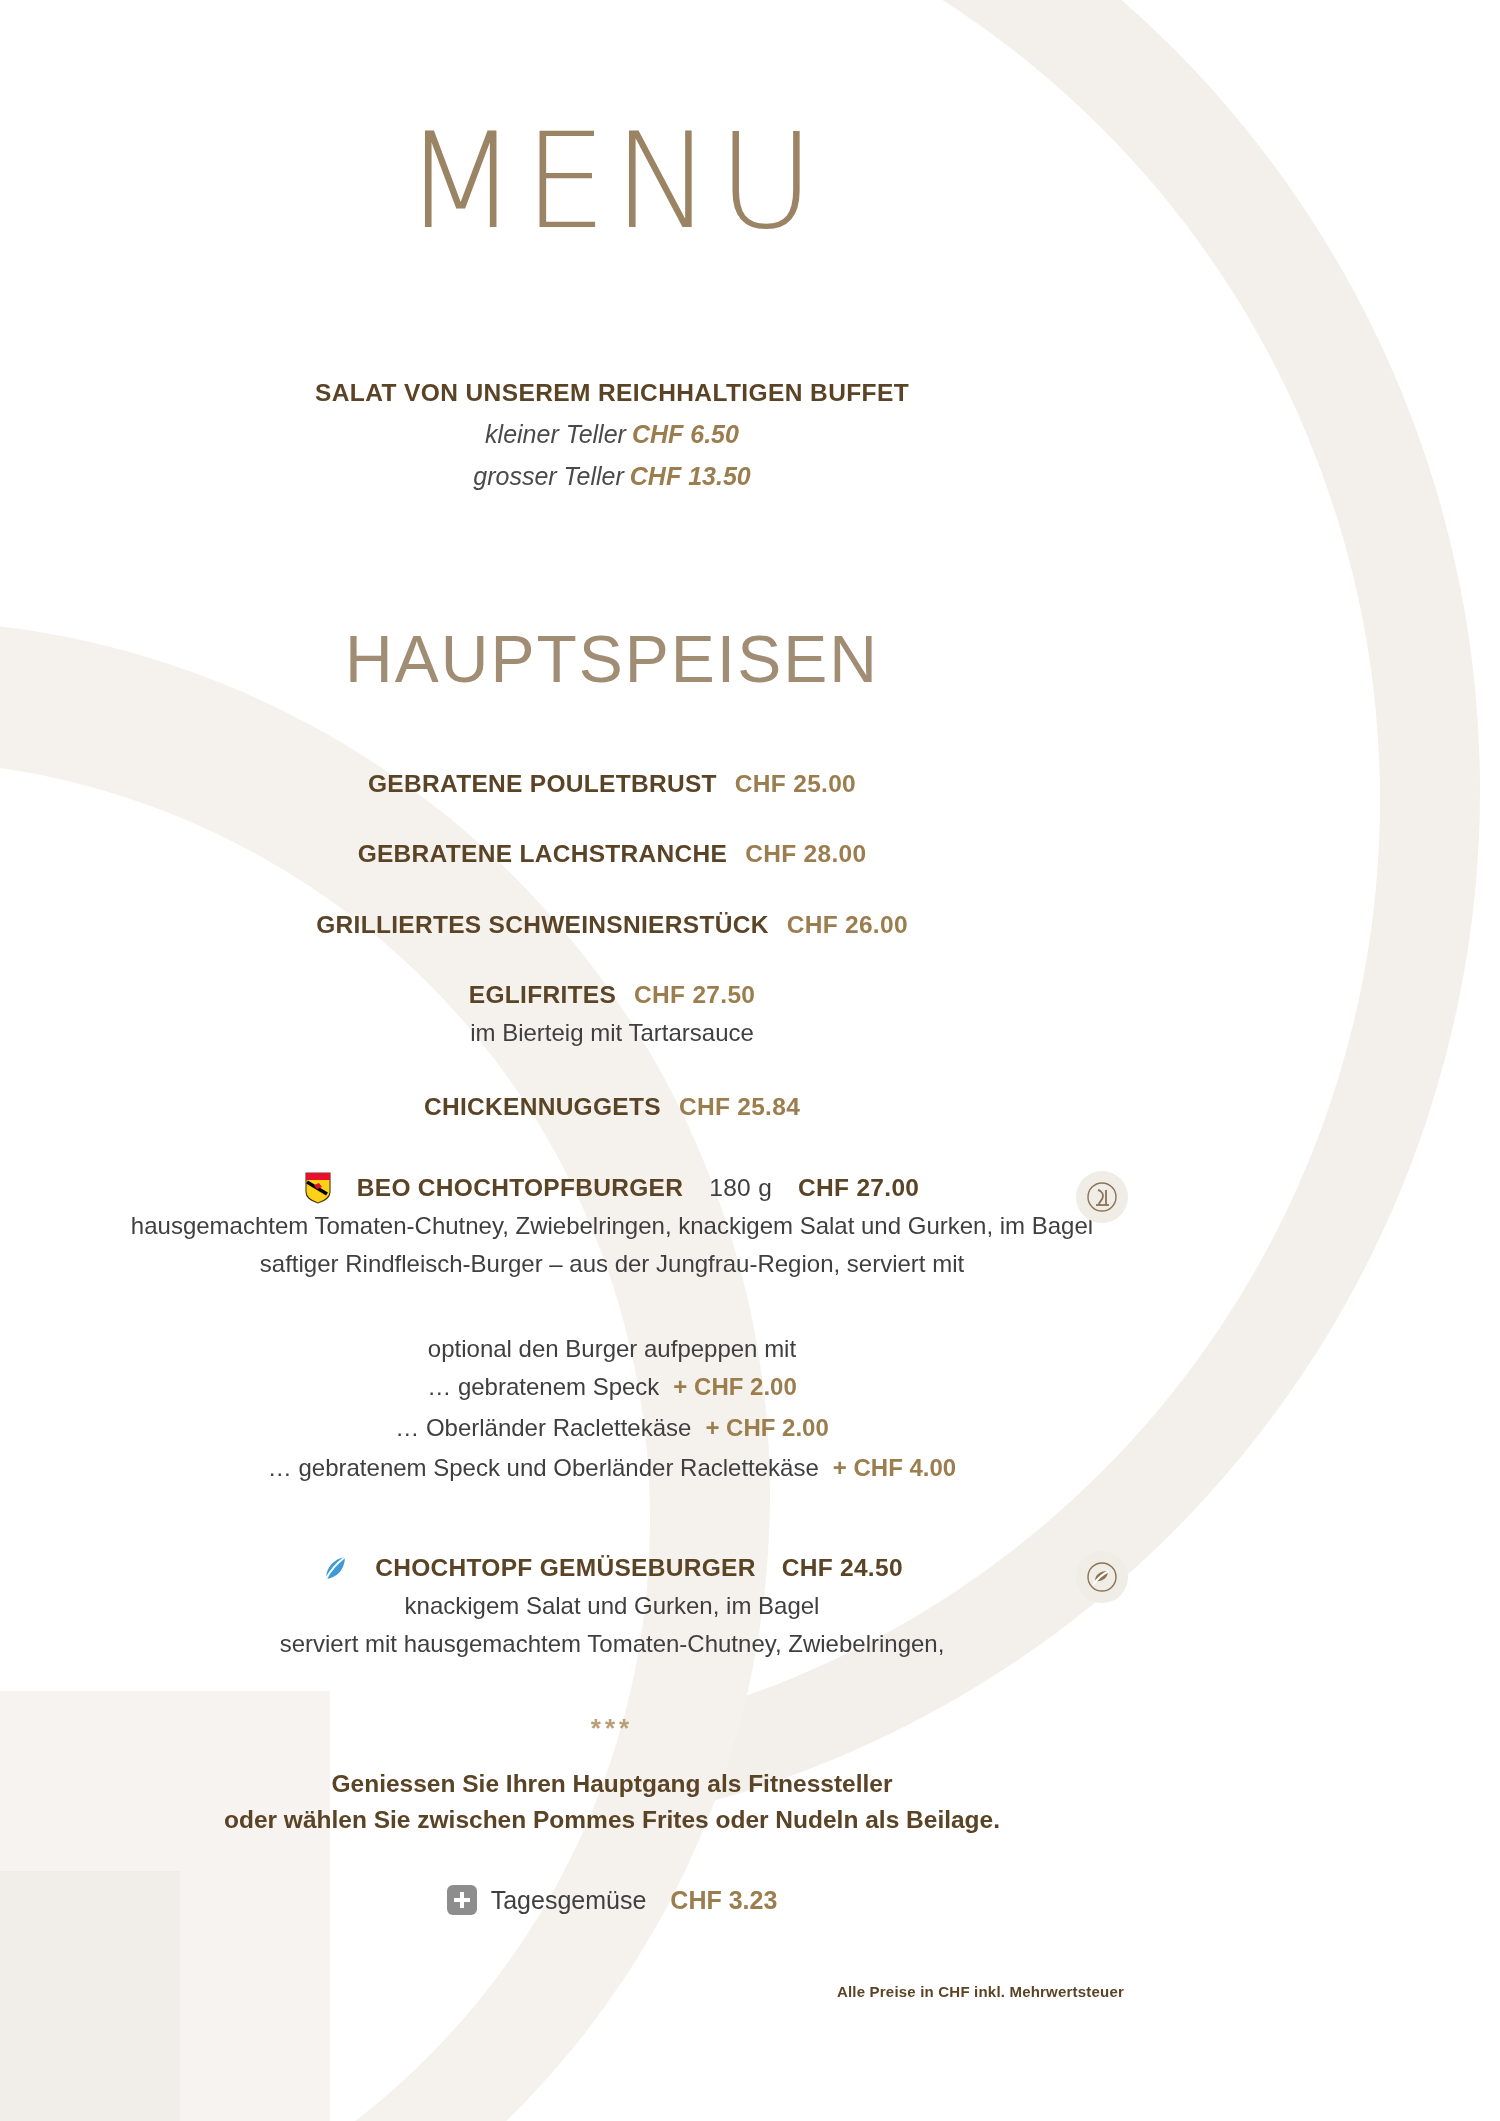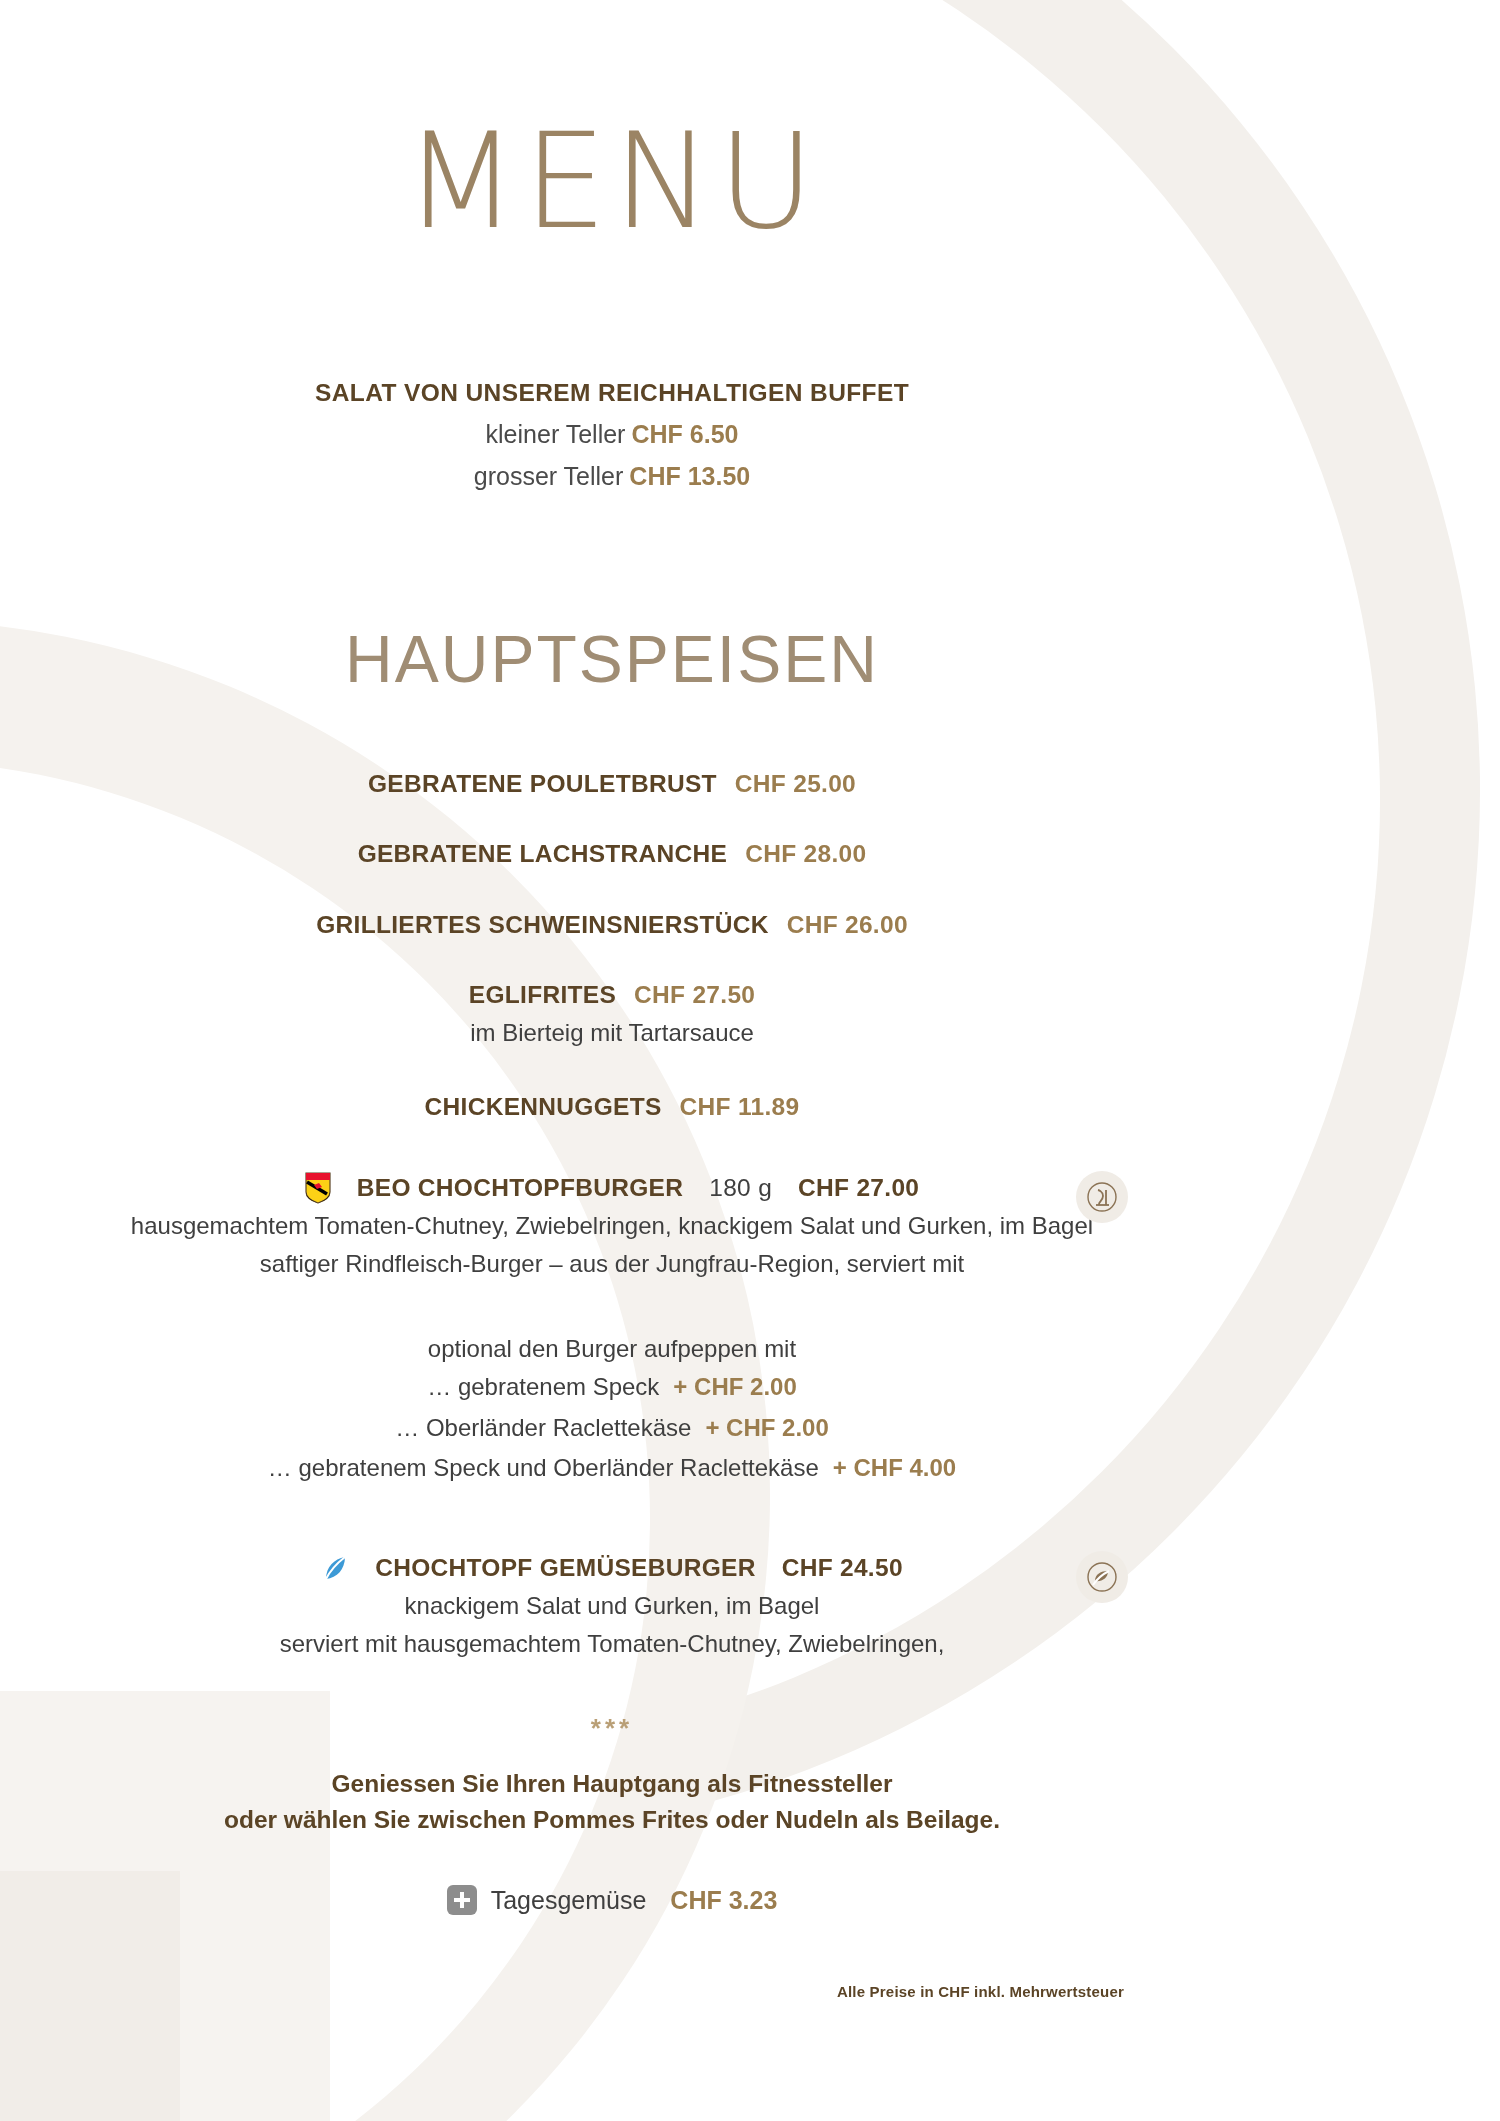--- a/index.html
+++ b/index.html
@@ -107,20 +107,21 @@
     font-weight: bold;
     letter-spacing: 0.4px;
     color: #5b4426;
     margin: 0 0 11px 0;
   }
   .salad-line {
     font-size: 25px;
     color: #4a4a4a;
     margin: 0 0 9px 0;
     line-height: 1.35;
+    font-style: italic;
   }
   .salad-line .price {
     color: #9b7d4e;
     font-weight: bold;
     margin-left: 6px;
   }
 
   .hauptspeisen {
     font-family: Liberation Sans, sans-serif;
     font-weight: 300;
@@ -331,21 +332,21 @@
 
     <div class="dish dish-eglifrites">
       <div class="dish-main">
         <span>EGLIFRITES</span><span class="price">CHF 27.50</span>
       </div>
       <div class="dish-desc">im Bierteig mit Tartarsauce</div>
     </div>
 
     <div class="dish">
       <div class="dish-main">
-        <span>CHICKENNUGGETS</span><span class="price">CHF 11.89</span>
+        <span>CHICKENNUGGETS</span><span class="price">CHF 25.84</span>
       </div>
     </div>
 
     <div class="burger-row">
       <div class="badge-icon badge-right">
         <svg width="30" height="30" viewBox="0 0 30 30" aria-hidden="true">
           <circle cx="15" cy="15" r="14" fill="none" stroke="#8b7355" stroke-width="1.4"></circle>
           <path d="M11 8 C11 8 16 9 16 14 C16 18 12 20 12 22 L12 23" fill="none" stroke="#8b7355" stroke-width="1.8"></path>
           <path d="M19 8 L19 23" fill="none" stroke="#8b7355" stroke-width="1.8"></path>
           <path d="M9 23 L22 23" fill="none" stroke="#8b7355" stroke-width="1.8"></path>

